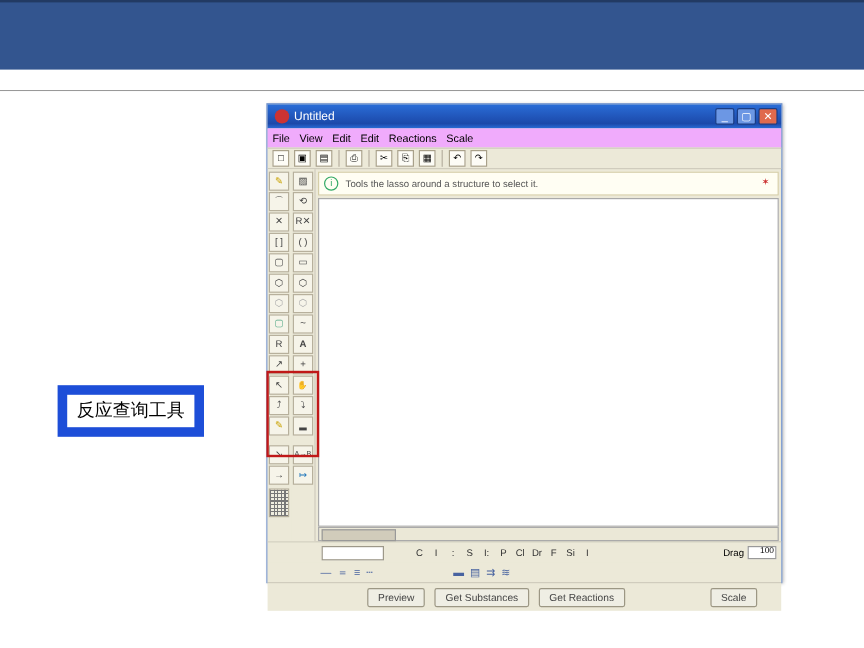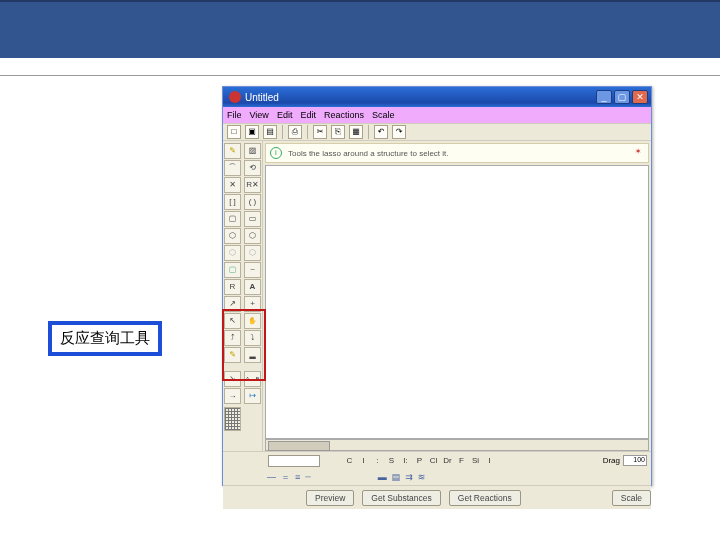--- a/index.html
+++ b/index.html
@@ -23,21 +23,21 @@
   }
   .main-area {
     position: relative;
     height: 462px;
     background: #fff;
   }
   
   .callout {
     position: absolute;
     left: 48px; top: 245px;
-    border: 4px solid #1d4ed8;
+    border: 8px solid #1d4ed8;
     background: #fff;
     padding: 4px 8px;
     font-size: 15px;
     font-weight: 500;
     font-family: "Microsoft YaHei", SimHei, sans-serif;
     text-align: center;
   }
   
   .app-window {
     position: absolute;
@@ -212,21 +212,21 @@
   .bond-bar span { letter-spacing: -1px; }
   .bond-bar .gap { width: 56px; }
   .btn-bar {
     height: 24px;
     background: #ece9d8;
     border-top: 1px solid #d0ccbd;
     display: flex;
     align-items: center;
     justify-content: center;
     gap: 8px;
-    padding: 0 0;
+    padding: 0 20px;
   }
   .w-btn {
     height: 16px;
     padding: 0 8px;
     background: #efeee4;
     border: 1px solid #9c9784;
     border-radius: 2px;
     font-size: 8.5px;
     line-height: 14px;
     color: #444;

